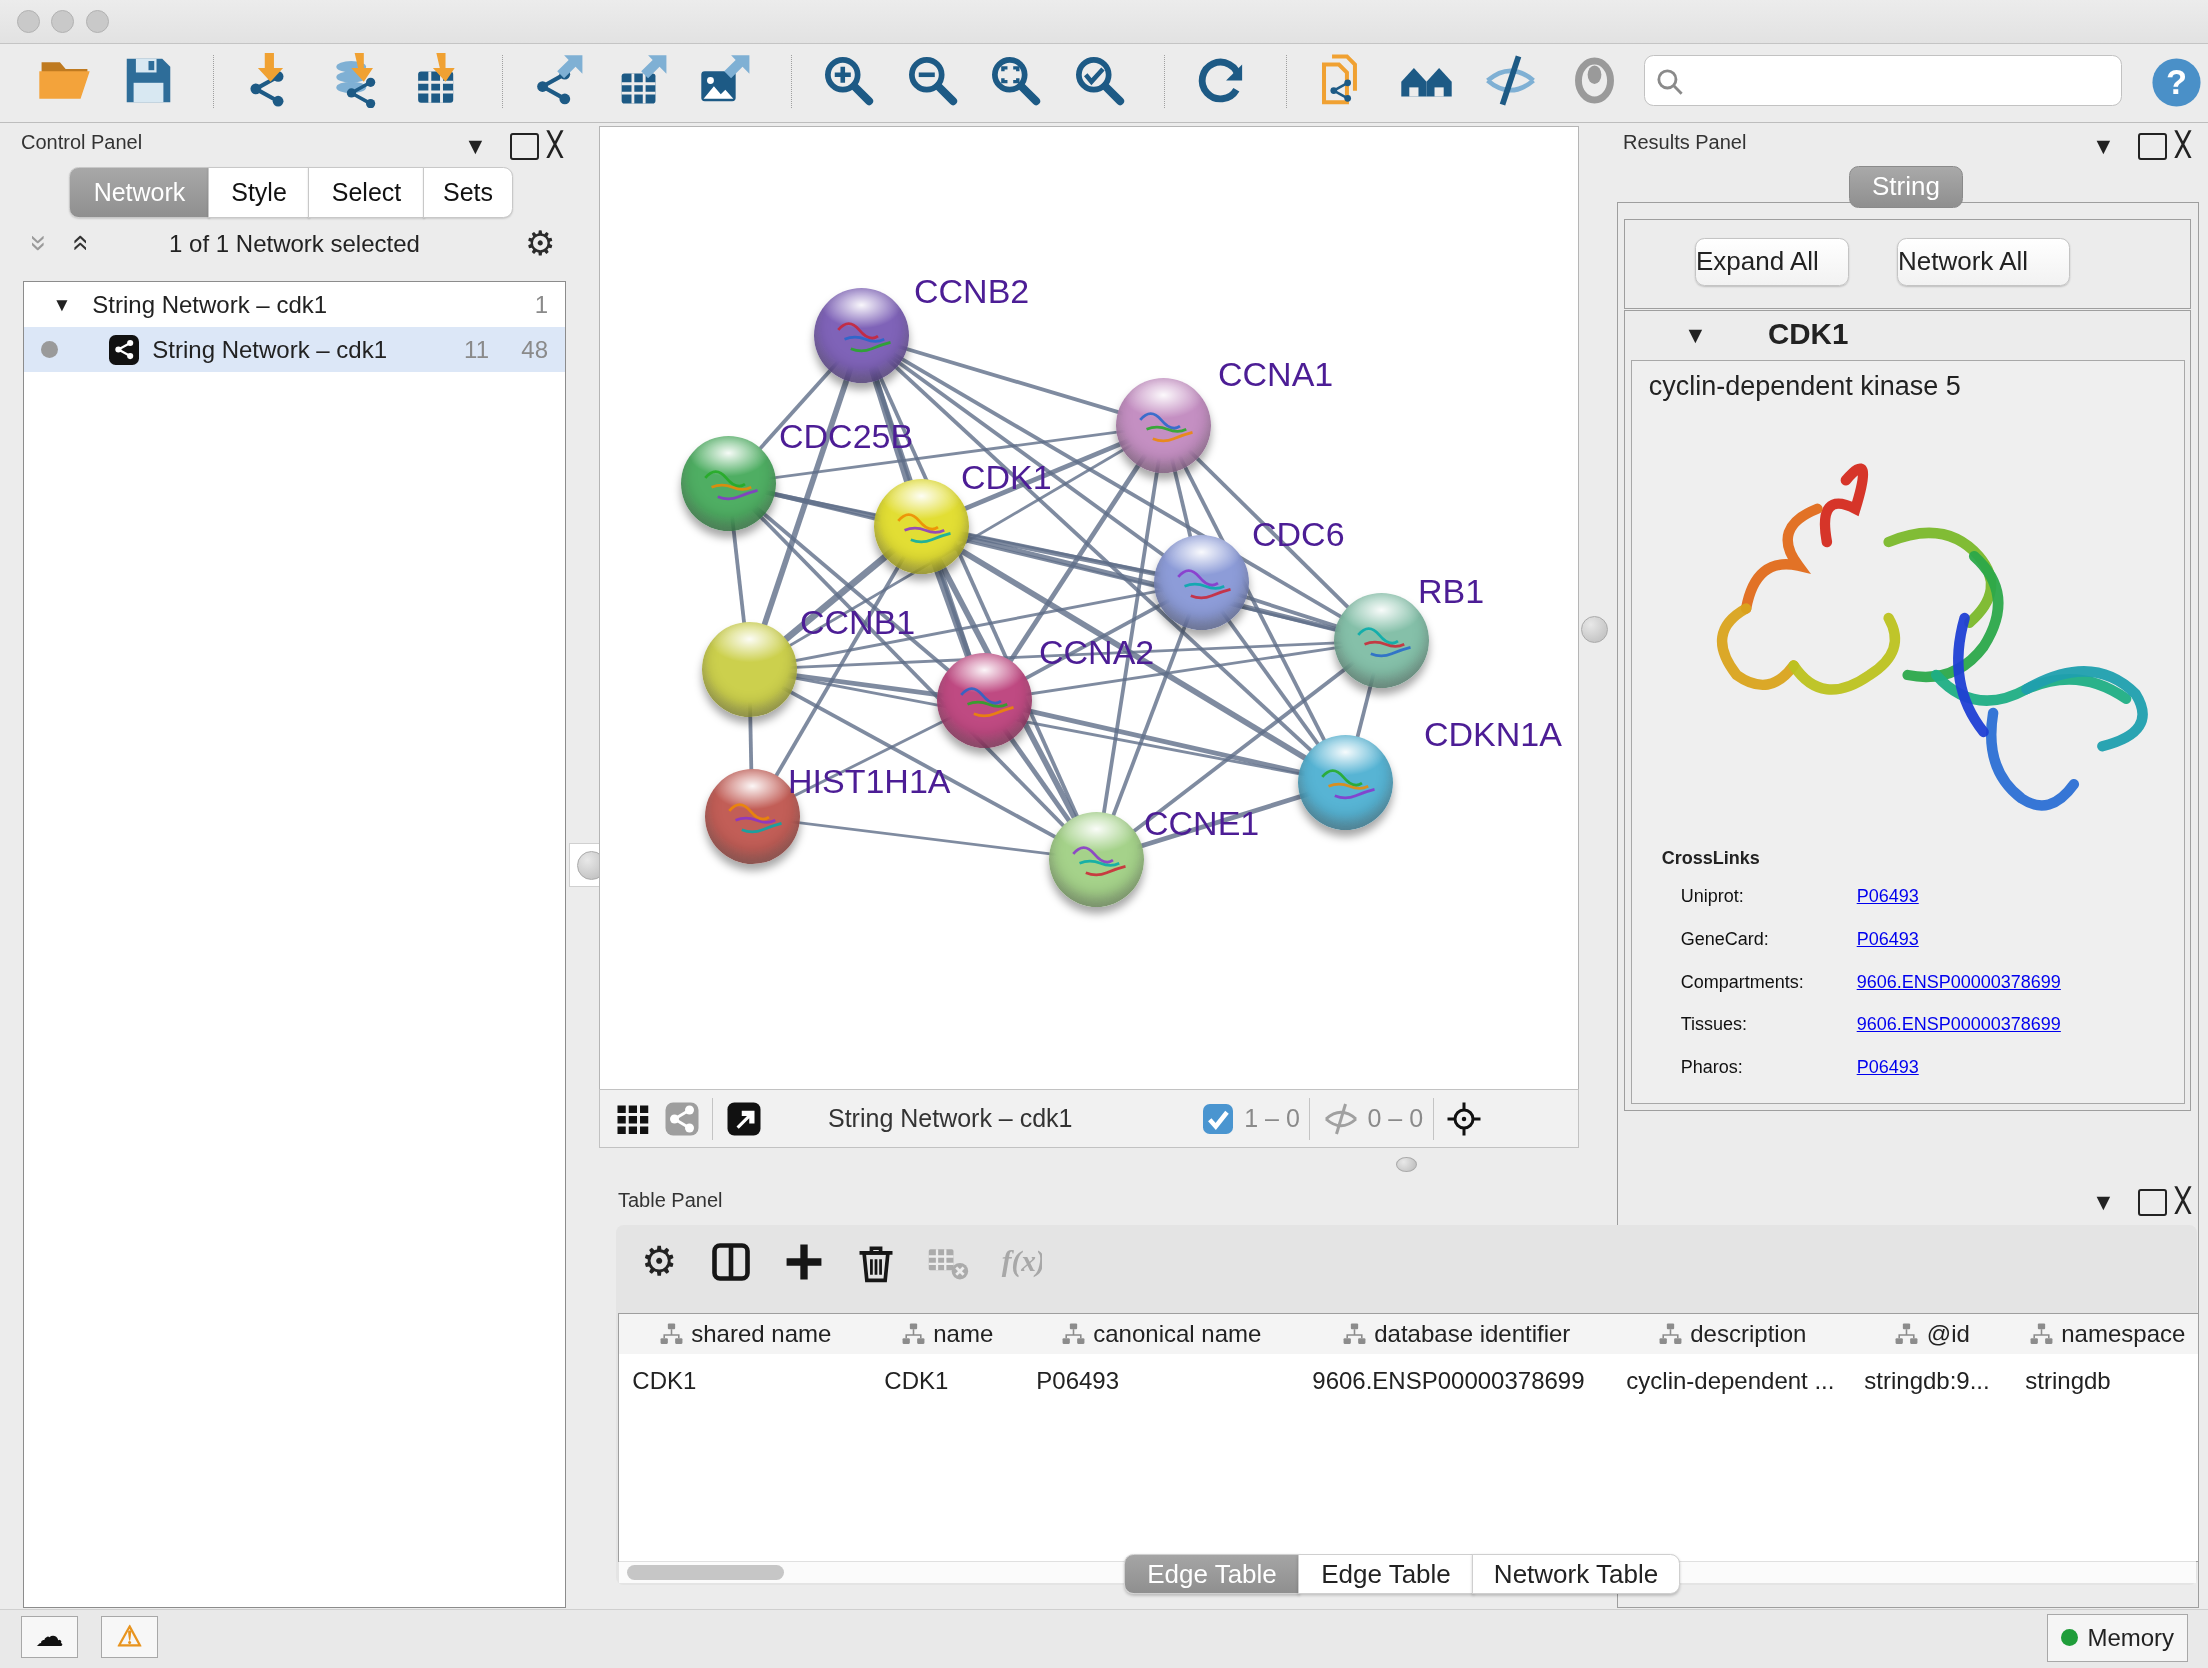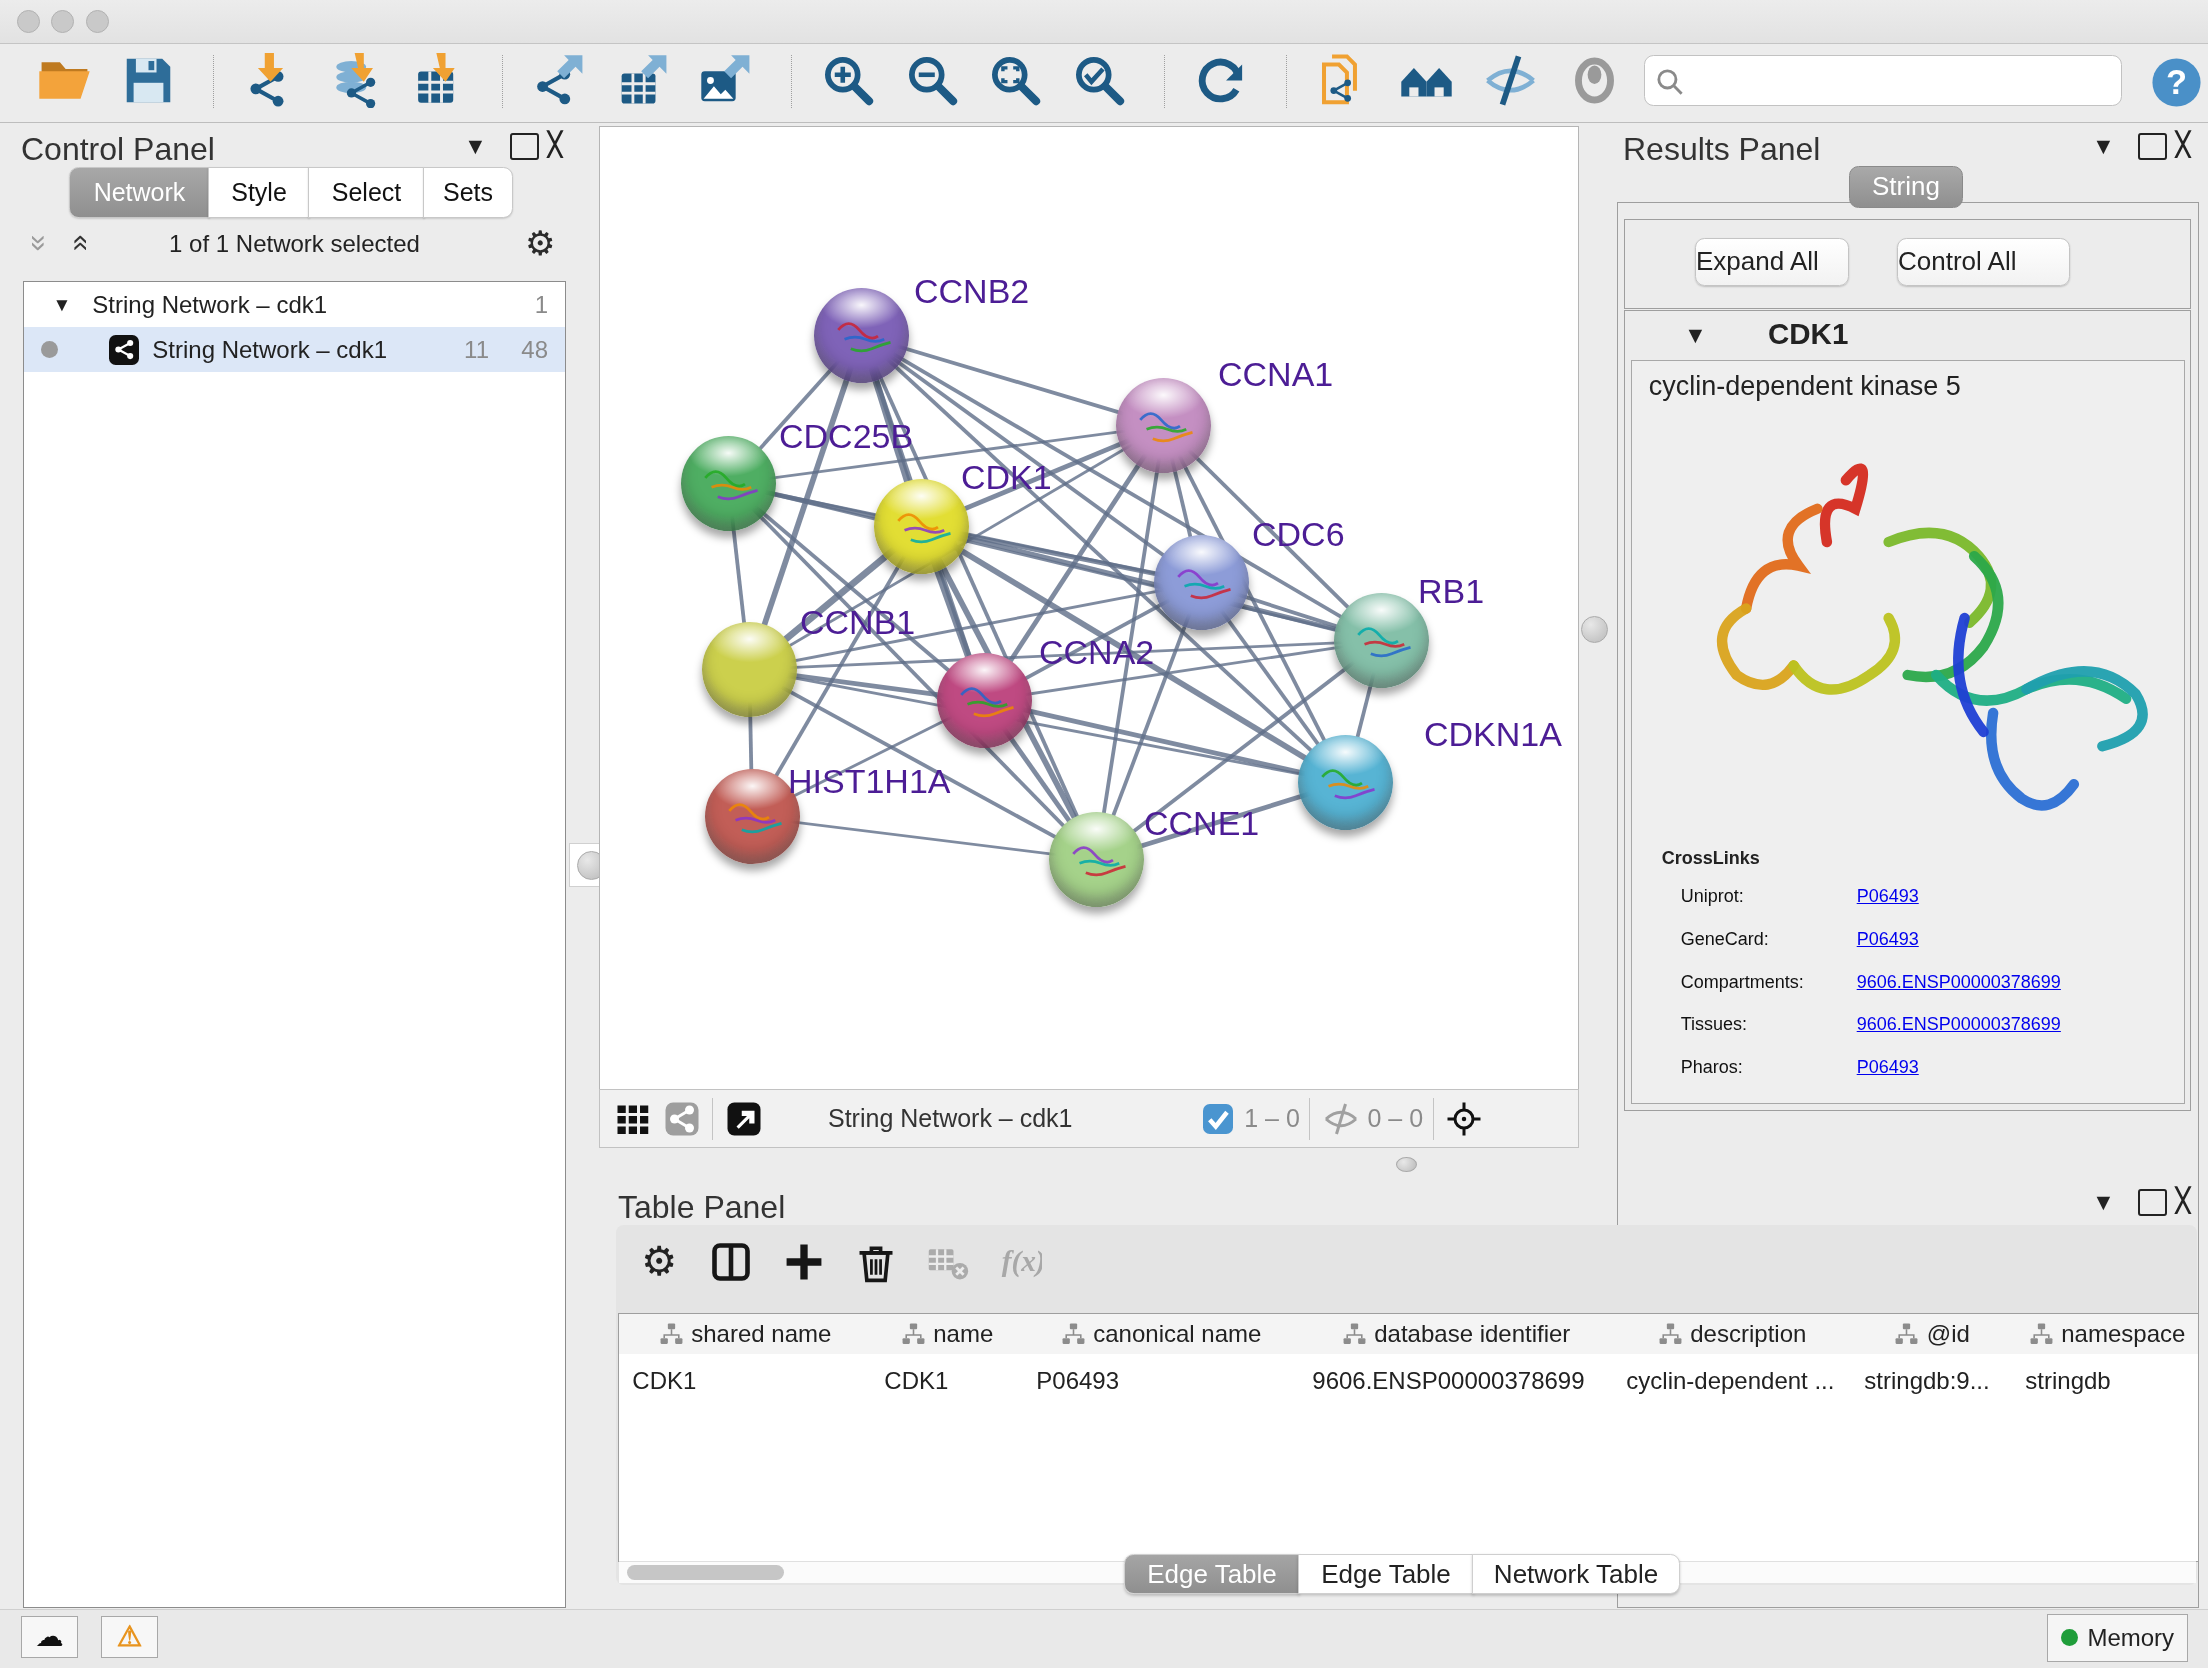--- a/index.html
+++ b/index.html
@@ -14,21 +14,21 @@
   
   #toolbar{left:0;top:44px;width:2208px;height:78px;background:#ececec;border-bottom:1px solid #bdbdbd;}
   .tb-btn{top:7.6px;width:61px;height:61px;display:flex;align-items:center;justify-content:center;}
   .tb-btn svg{width:55px;height:55px;}
   .tb-sep{top:11.4px;width:0;height:53px;border-left:1.9px dotted #9f9f9f;}
   #search-wrap{left:1644px;top:11.4px;width:476px;height:49px;background:#fff;border:1px solid #c2c2c2;
                border-radius:9.5px;}
   #search-input{position:absolute;left:49px;top:3.8px;width:409px;height:38px;border:none;outline:none;
                 font-size:25px;background:transparent;}
   
-  .panel-title{font-size:32px;color:#333;}
+  .panel-title{font-size:20px;color:#333;}
   .win-ctl{font-size:23px;color:#222;}
   .boxbtn{width:25px;height:23px;border:2.9px solid #222;border-radius:2.9px;}
   
   .seg-tab{height:49px;line-height:49px;text-align:center;font-size:25px;background:#fff;
            border:1px solid #c8c8c8;color:#111;box-shadow:0 1px 1.9px rgba(0,0,0,.15);}
   .seg-sel{background:linear-gradient(#a8a8a8,#8f8f8f);color:#fff;}
   #net-listbox{left:23px;top:281px;width:541px;height:1325px;background:#fff;border:1.9px solid #8c8c8c;}
   .tree-row{width:100%;height:45px;font-size:24px;display:flex;align-items:center;position:relative;}
   .tree-count{color:#8a8a8a;}
   
@@ -521,21 +521,21 @@
 <div class="abs win-ctl" style="left:2092px;top:133px">▼</div>
 <div class="abs boxbtn" style="left:2138px;top:133px"></div>
 <div class="abs win-ctl" style="left:2176px;top:131px;font-weight:bold">╳</div>
 
 <div class="abs rp-box" style="left:1617px;top:202px;width:580px;height:1404px"></div>
 <div class="abs" style="left:1849px;top:166px;width:112px;height:40px;background:linear-gradient(#a9a9a9,#8f8f8f);
      border:1px solid #8a8a8a;border-radius:9.5px;color:#fff;font-size:26px;text-align:center;line-height:38px">String</div>
 
 <div class="abs rp-box" style="left:1624px;top:219px;width:565px;height:88px"></div>
 <div class="abs rp-btn" style="left:1695px;top:238px;width:152px">Expand All</div>
-<div class="abs rp-btn" style="left:1897px;top:238px;width:171px">Control All</div>
+<div class="abs rp-btn" style="left:1897px;top:238px;width:171px">Network All</div>
 
 <div class="abs rp-box" style="left:1624px;top:310px;width:565px;height:799px">
   <span class="abs" style="left:59px;top:11.4px;font-size:23px">▼</span>
   <span class="abs" style="left:143px;top:5.7px;font-size:29.5px;font-weight:bold">CDK1</span>
   <div class="abs" style="left:5.7px;top:49px;width:552px;height:742px;border:1px solid #a8a8a8;background:#efefef">
     <span class="abs" style="left:17px;top:9.5px;font-size:27px">cyclin-dependent kinase 5</span>
     <svg class="abs" id="protein-svg" style="left:19px;top:67px;width:518px;height:418px" viewBox="0 0 545 440">
         <path d="M205 55q30-35 10 30q-40-20-30 35" fill="none" stroke="#d42a1e" stroke-width="11" stroke-linecap="round" opacity="0.95"></path>
         <path d="M175 85q-50 20-20 60q-45-10-55 45" fill="none" stroke="#e06a1a" stroke-width="11" stroke-linecap="round" opacity="0.95"></path>
         <path d="M100 190q-45 25-10 70q35 25 60-10" fill="none" stroke="#d9a31c" stroke-width="11" stroke-linecap="round" opacity="0.95"></path>

